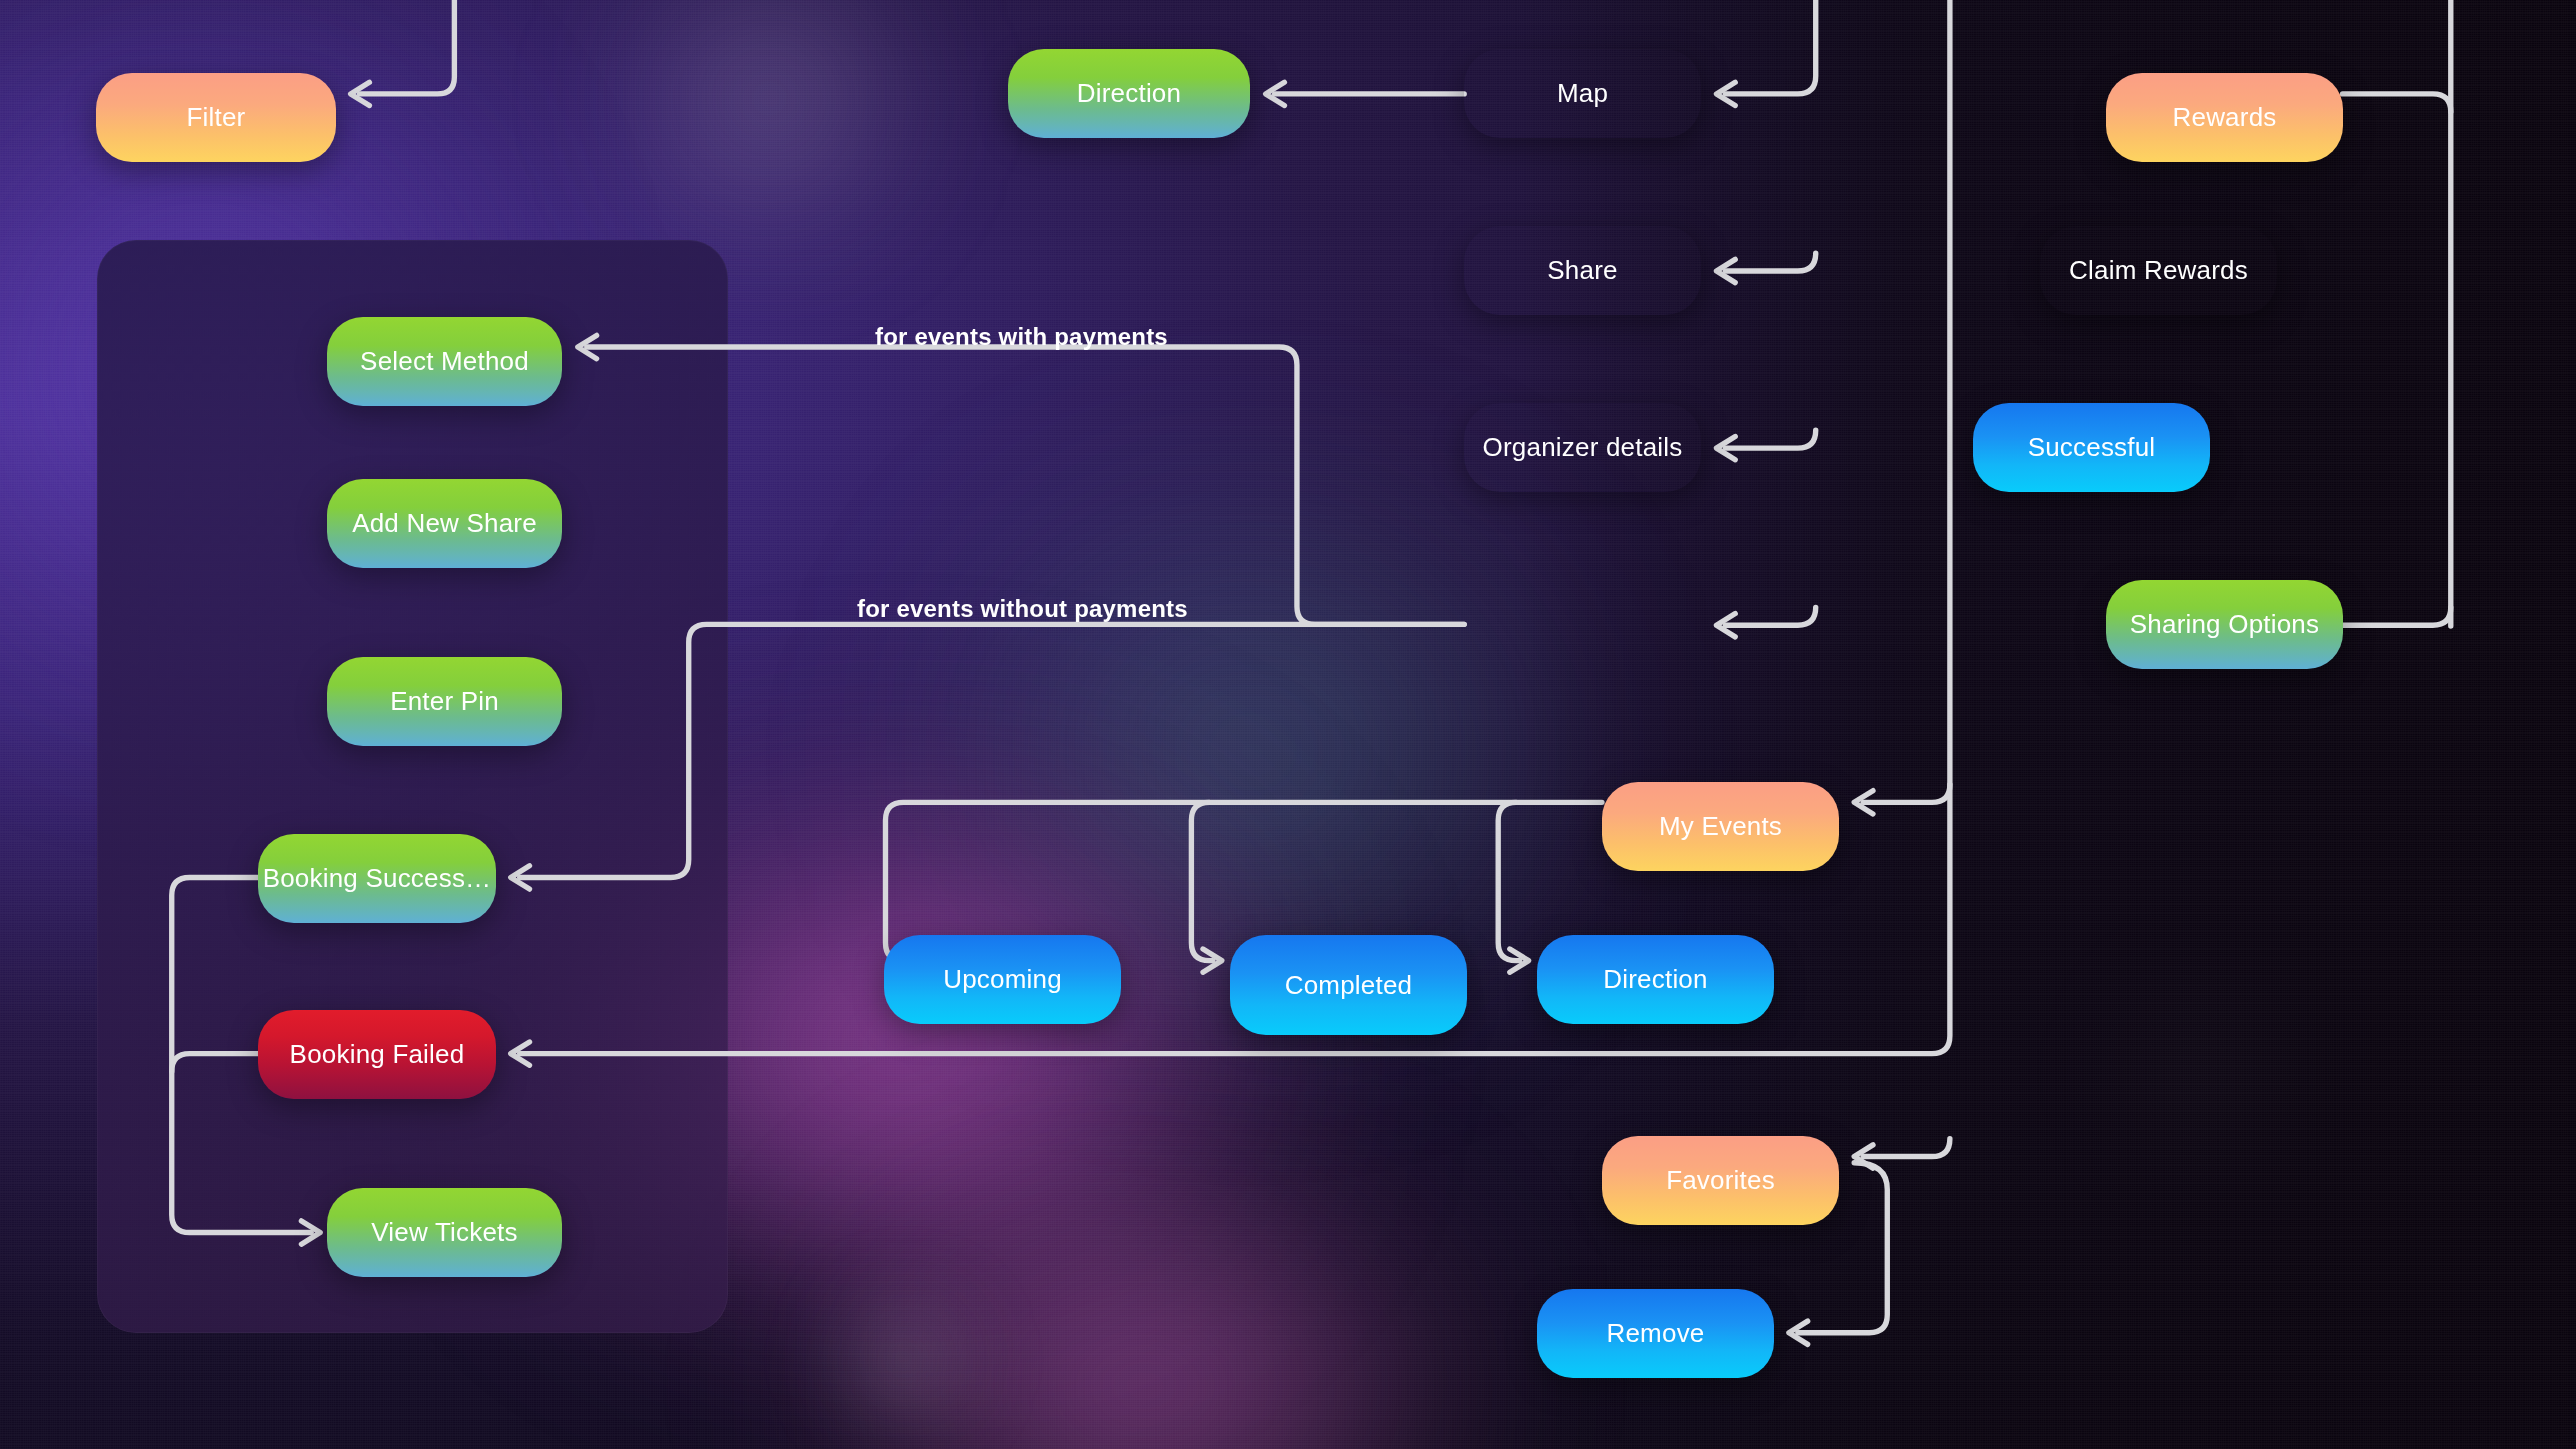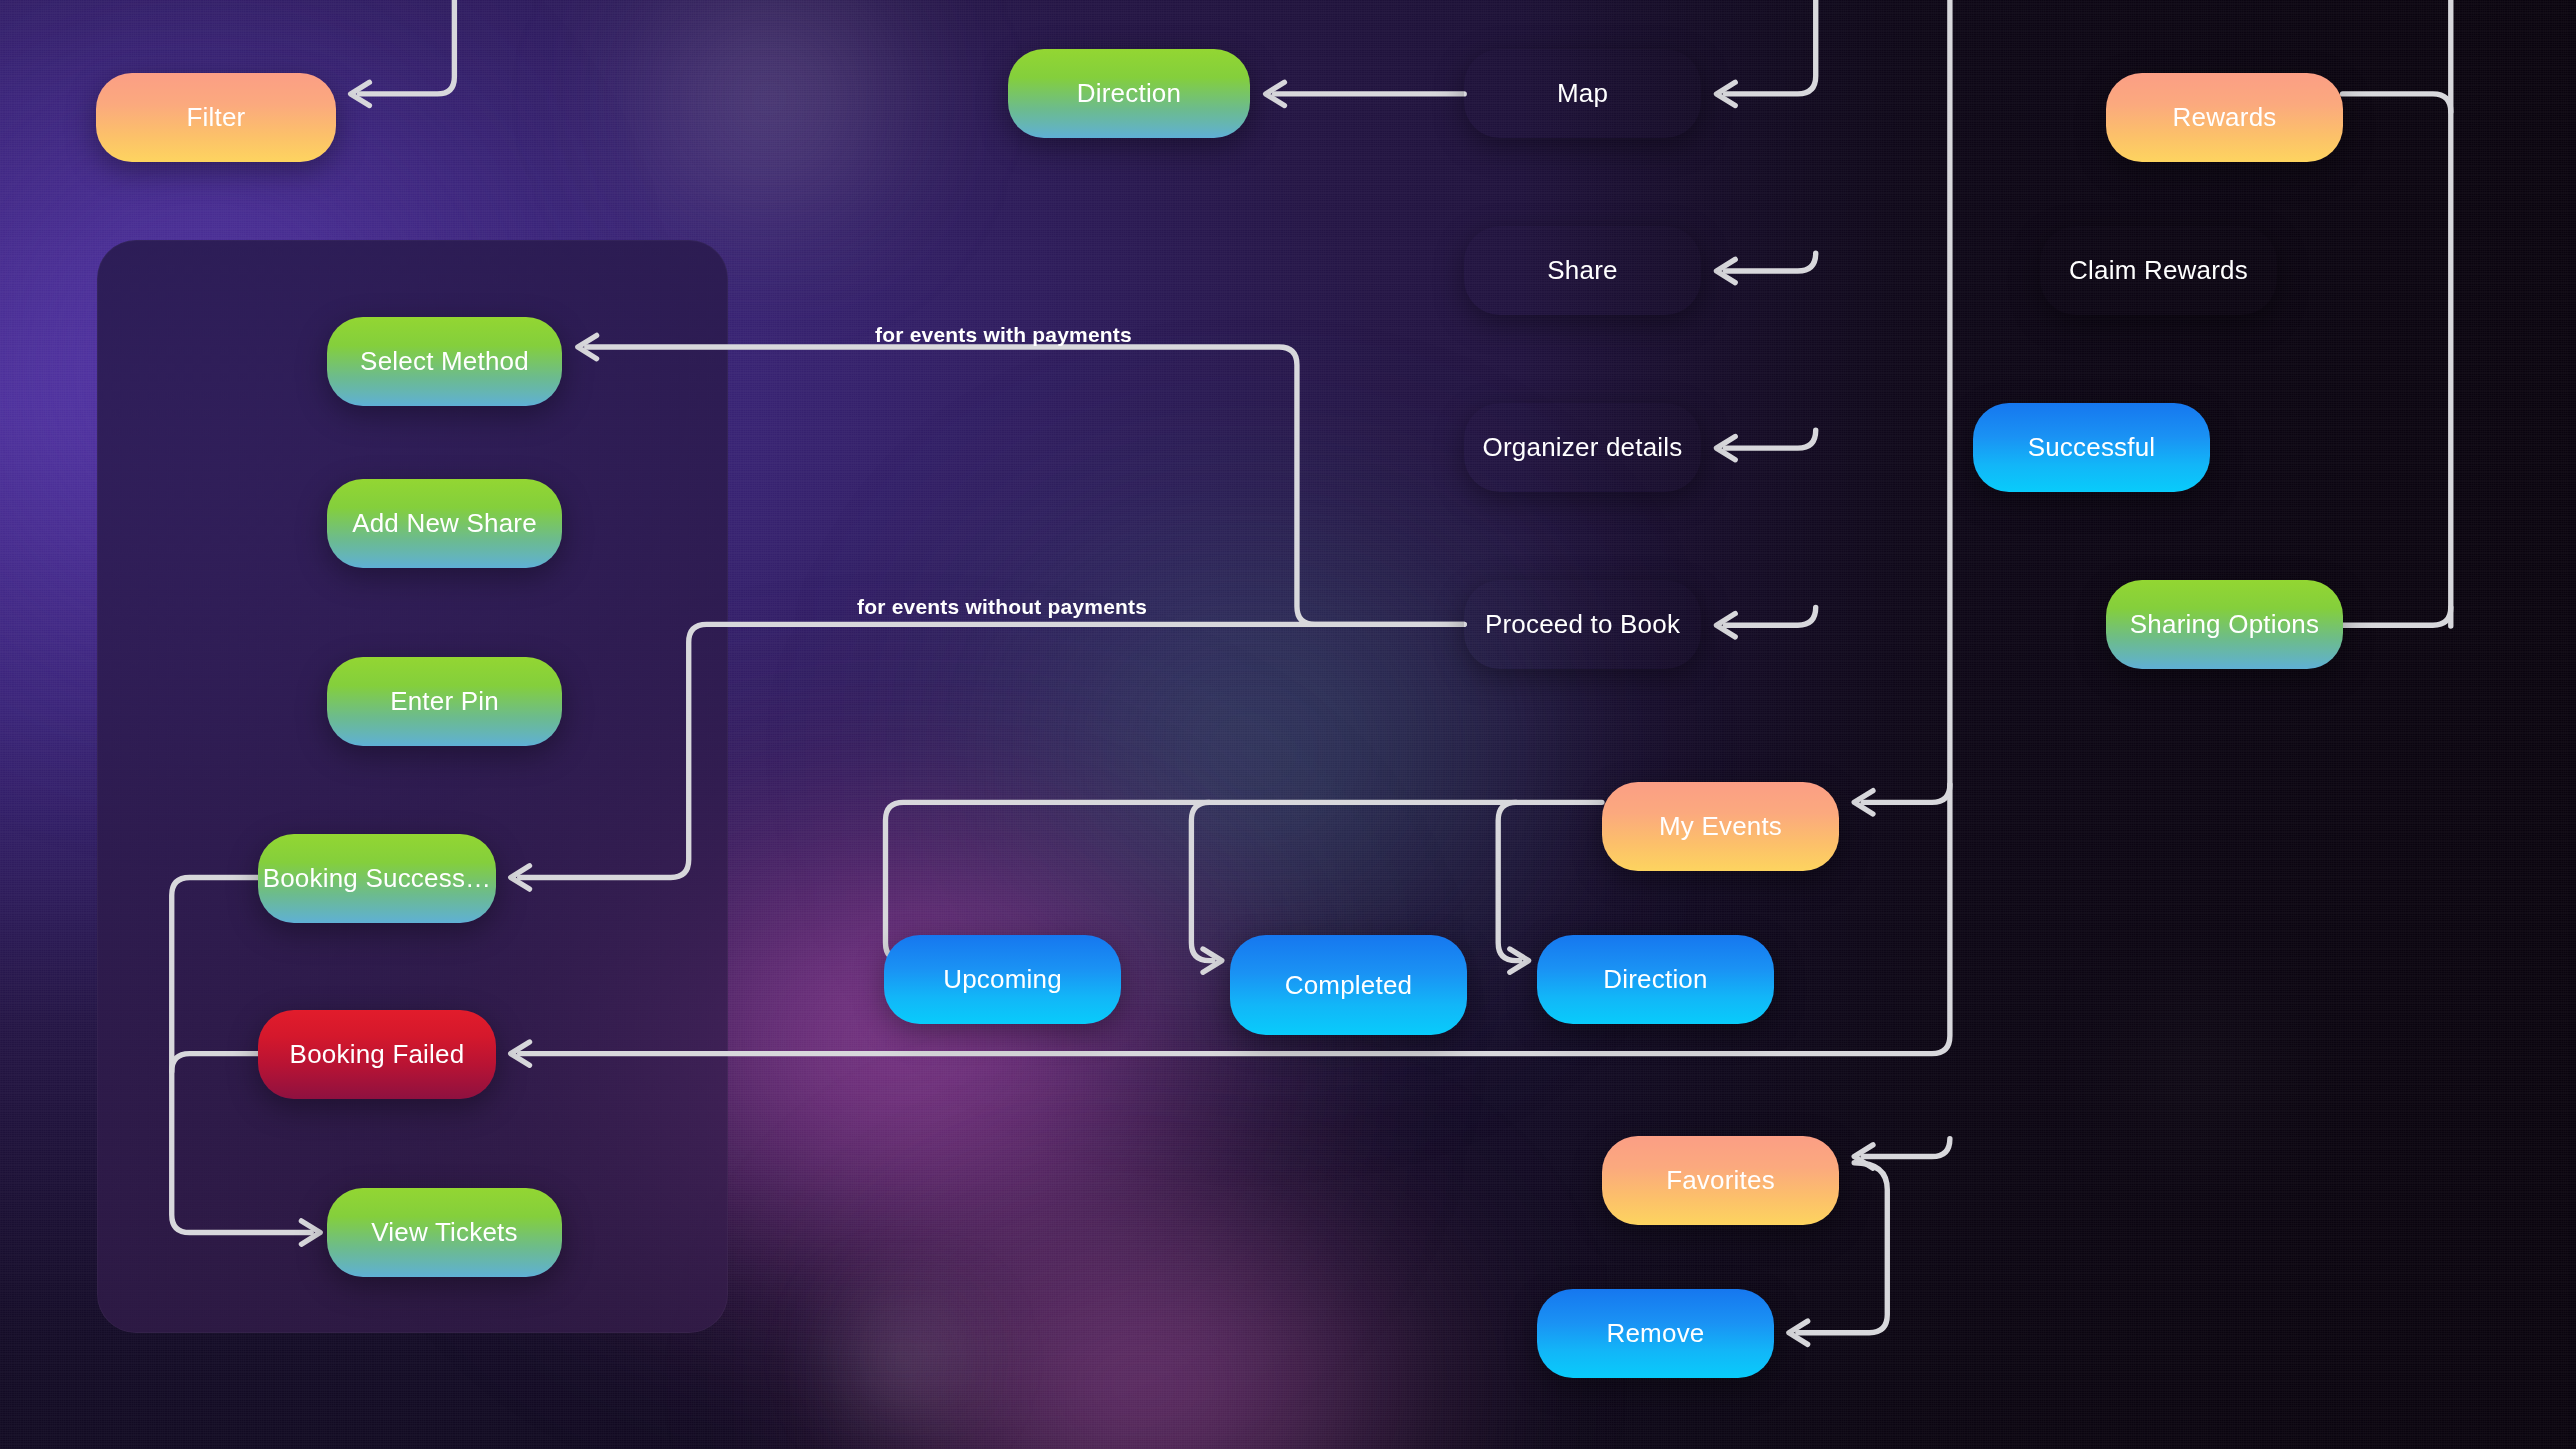--- a/index.html
+++ b/index.html
@@ -83,21 +83,21 @@
     box-shadow:0 9px 30px rgba(0,0,0,.34);
   }
   .n-green { background:linear-gradient(180deg,#93d632 0%,#84cf3c 32%,#6cbb8e 68%,#5fb0d6 100%); }
   .n-orange{ background:linear-gradient(180deg,#fb9e85 0%,#fba97e 35%,#fcc06a 70%,#fdd45f 100%);margin-top:24px; }
   .n-pink  { background:linear-gradient(180deg,#f film 0%,#f50ff0 0%,#fb3bbf 42%,#fb7792 74%,#fc9f86 100%); }
   .n-blue  { background:linear-gradient(180deg,#1677ef 0%,#1a92f4 38%,#12b6f8 70%,#08ccfb 100%); }
   .n-red   { background:linear-gradient(180deg,#e21c2b 0%,#d4182c 30%,#b81334 62%,#8e1140 100%); }
 
   .node-label{pointer-events:none;}
   .edge-label{
-    position:absolute;color:#fff;font-size:21px;font-weight:700;
+    position:absolute;color:#fff;font-size:24px;font-weight:700;
     letter-spacing:0.2px;white-space:nowrap;
   }
 </style>
 </head>
 <body>
 
 <div id="stage">
 
   <div class="bg-base"></div>
   <div class="blob blob-indigo"></div>
@@ -195,23 +195,20 @@
     </div>
   <div class="node n-pink" id="node-8" style="left: 1464px; top: 49px; width: 237px; height: 89px;">
       <span class="node-label">Map</span>
     </div>
   <div class="node n-pink" id="node-9" style="left: 1464px; top: 226px; width: 237px; height: 89px;">
       <span class="node-label">Share</span>
     </div>
   <div class="node n-pink" id="node-10" style="left: 1464px; top: 403px; width: 237px; height: 89px;">
       <span class="node-label">Organizer details</span>
     </div>
-  <div class="node n-pink" id="node-11" style="left: 1464px; top: 580px; width: 237px; height: 89px;">
-      <span class="node-label">Proceed to Book</span>
-    </div>
   <div class="node n-orange" id="node-12" style="left: 1602px; top: 758px; width: 237px; height: 89px;">
       <span class="node-label">My Events</span>
     </div>
   <div class="node n-blue" id="node-13" style="left: 884px; top: 935px; width: 237px; height: 89px;">
       <span class="node-label">Upcoming</span>
     </div>
   <div class="node n-blue" id="node-14" style="left: 1230px; top: 935px; width: 237px; height: 100px;">
       <span class="node-label">Completed</span>
     </div>
   <div class="node n-blue" id="node-15" style="left: 1537px; top: 935px; width: 237px; height: 89px;">

